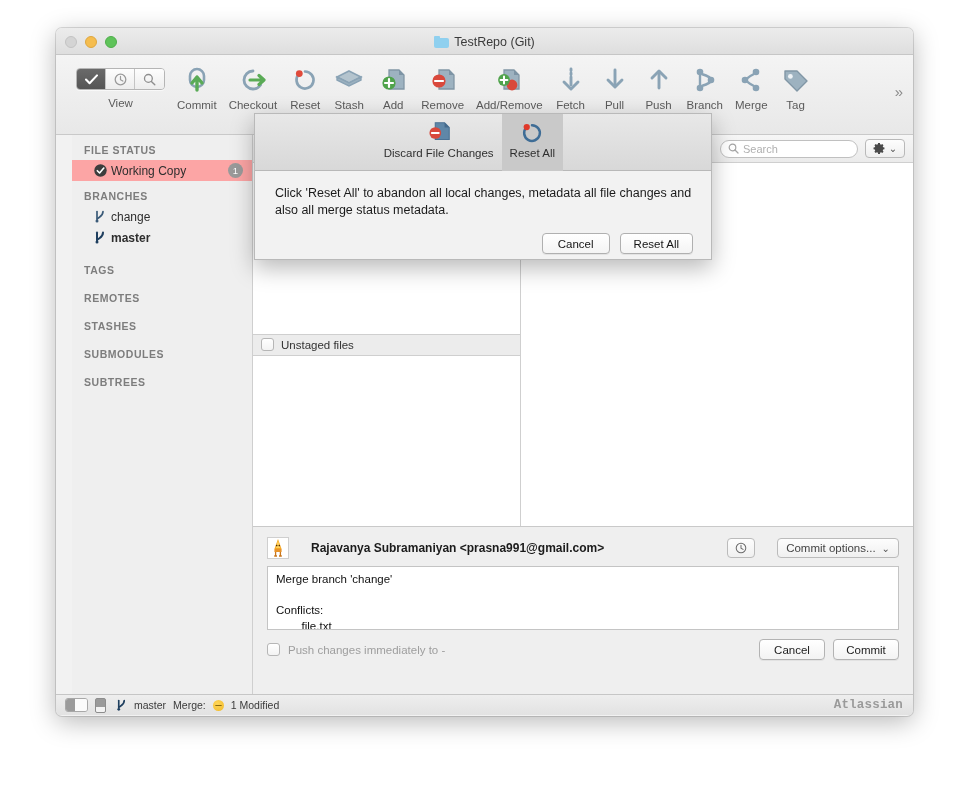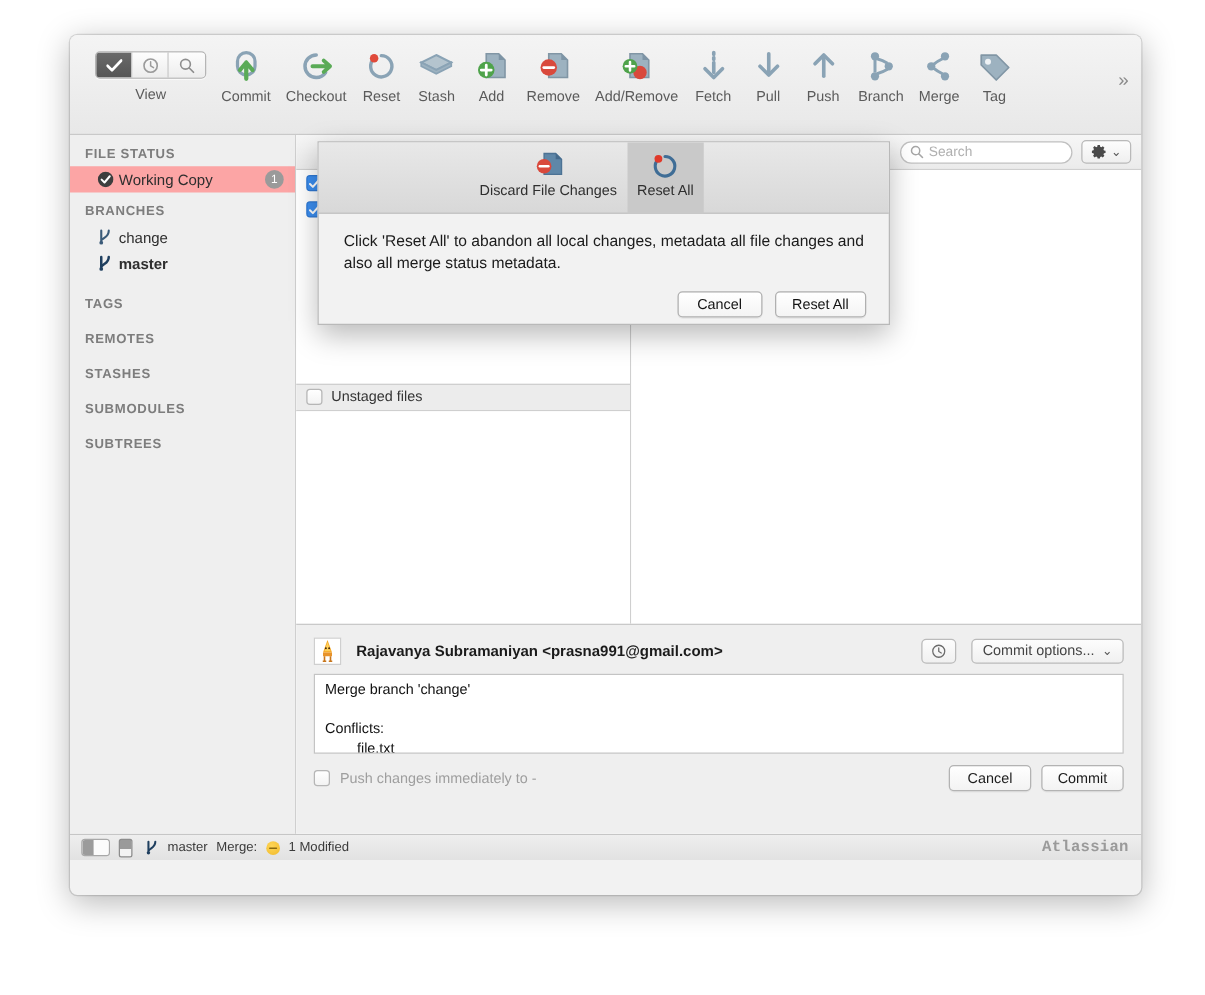--- a/index.html
+++ b/index.html
@@ -83,21 +83,21 @@
   .seg > div:last-child { border-right: none; }
   .seg > div.on { background: linear-gradient(to bottom,#6a6a6a,#555555); }
   .seg-view-lbl { font-size: 11.5px; color: #5b5b5b; margin-top: 7px; }
 
   .chev-more {
     position: absolute; right: 12px; top: 28px;
     font-size: 15px; color: #8b8b8b; letter-spacing: -2px;
   }
 
   
-  .body { display: flex; height: 559px; }
+  .body { display: flex; height: 559px; padding-left: 16px; }
   .sidebar {
     width: 181px; background: #efefef;
     border-right: 1px solid #cfcfcf;
     padding-top: 9px; font-size: 11.5px;
   }
   .sec-head {
     font-size: 10.5px; font-weight: 700; color: #7d7d7d;
     letter-spacing: .55px; padding: 0 0 0 12px; margin: 9px 0 4px 0;
   }
   .sec-head.first { margin-top: 0; }
@@ -158,21 +158,21 @@
     display: flex; align-items: center; padding-left: 8px; gap: 7px;
   }
   .splitbar .t { font-size: 11.5px; color: #333; }
   .pane-right { flex: 1; background: #fff; }
 
   
   .commit-panel {
     height: 168px; background: #efefef; border-top: 1px solid #c9c9c9;
     padding: 10px 14px 0 14px;
   }
-  .commit-hdr { display: flex; align-items: center; height: 22px; gap: 12px; }
+  .commit-hdr { display: flex; align-items: center; height: 22px; gap: 22px; }
   .avatar {
     width: 22px; height: 22px; background: #ffffff; border: 1px solid #cfcfcf;
     position: relative; flex: none; overflow: hidden;
   }
   .author { font-size: 12px; font-weight: 700; color: #1b1b1b; flex: 1; }
   .clock-btn {
     width: 28px; height: 20px; border-radius: 4px;
     background: linear-gradient(to bottom,#fdfdfd,#f0f0f0);
     border: 1px solid #bbb; display: flex; align-items: center; justify-content: center;
   }
@@ -262,20 +262,31 @@
     box-shadow: 0 1px 0 rgba(0,0,0,.06);
   }
 </style>
 </head>
 <body>
 
 <div id="root">
 
   <div class="window">
 
+    <div class="titlebar">
+      <div class="lights">
+        <div class="light close"></div>
+        <div class="light min"></div>
+        <div class="light max"></div>
+      </div>
+      <div class="title-wrap">
+        <span class="folder-ico"></span>
+        <span class="win-title">TestRepo (Git)</span>
+      </div>
+    </div>
 
     <div class="toolbar">
       <div class="tb-items">
 
         <div class="tb-item" style="min-width:96px;">
           <div class="seg">
             <div class="on">
               <svg width="13" height="11" viewBox="0 0 13 11">
                 <path d="M1 5.6 L4.6 9.2 L12 1.4" stroke="#ffffff" stroke-width="2.1" fill="none" stroke-linecap="round" stroke-linejoin="round"></path>
               </svg>

